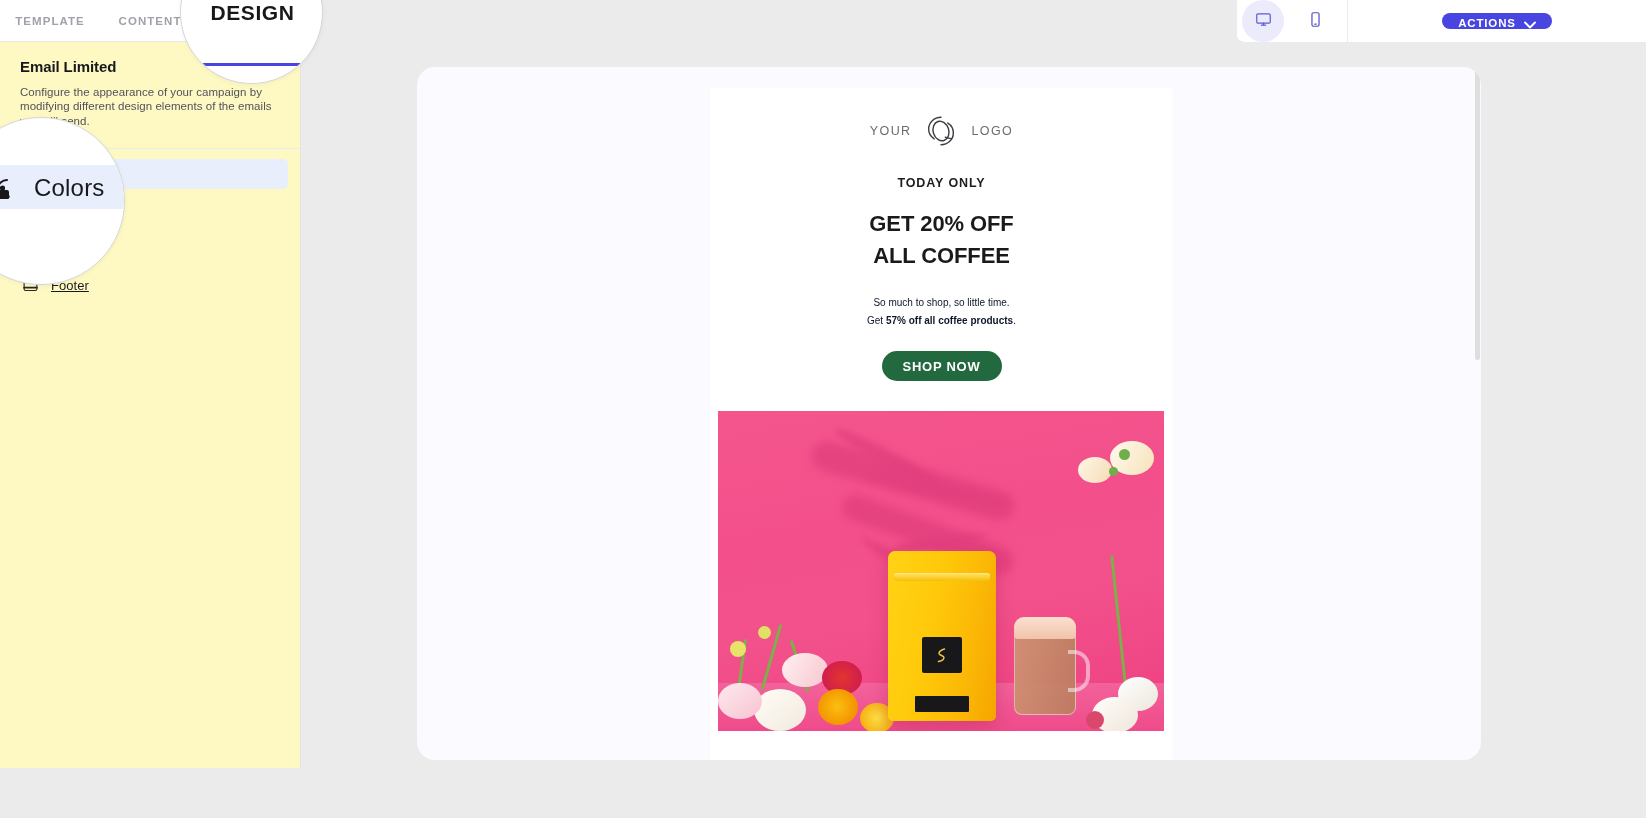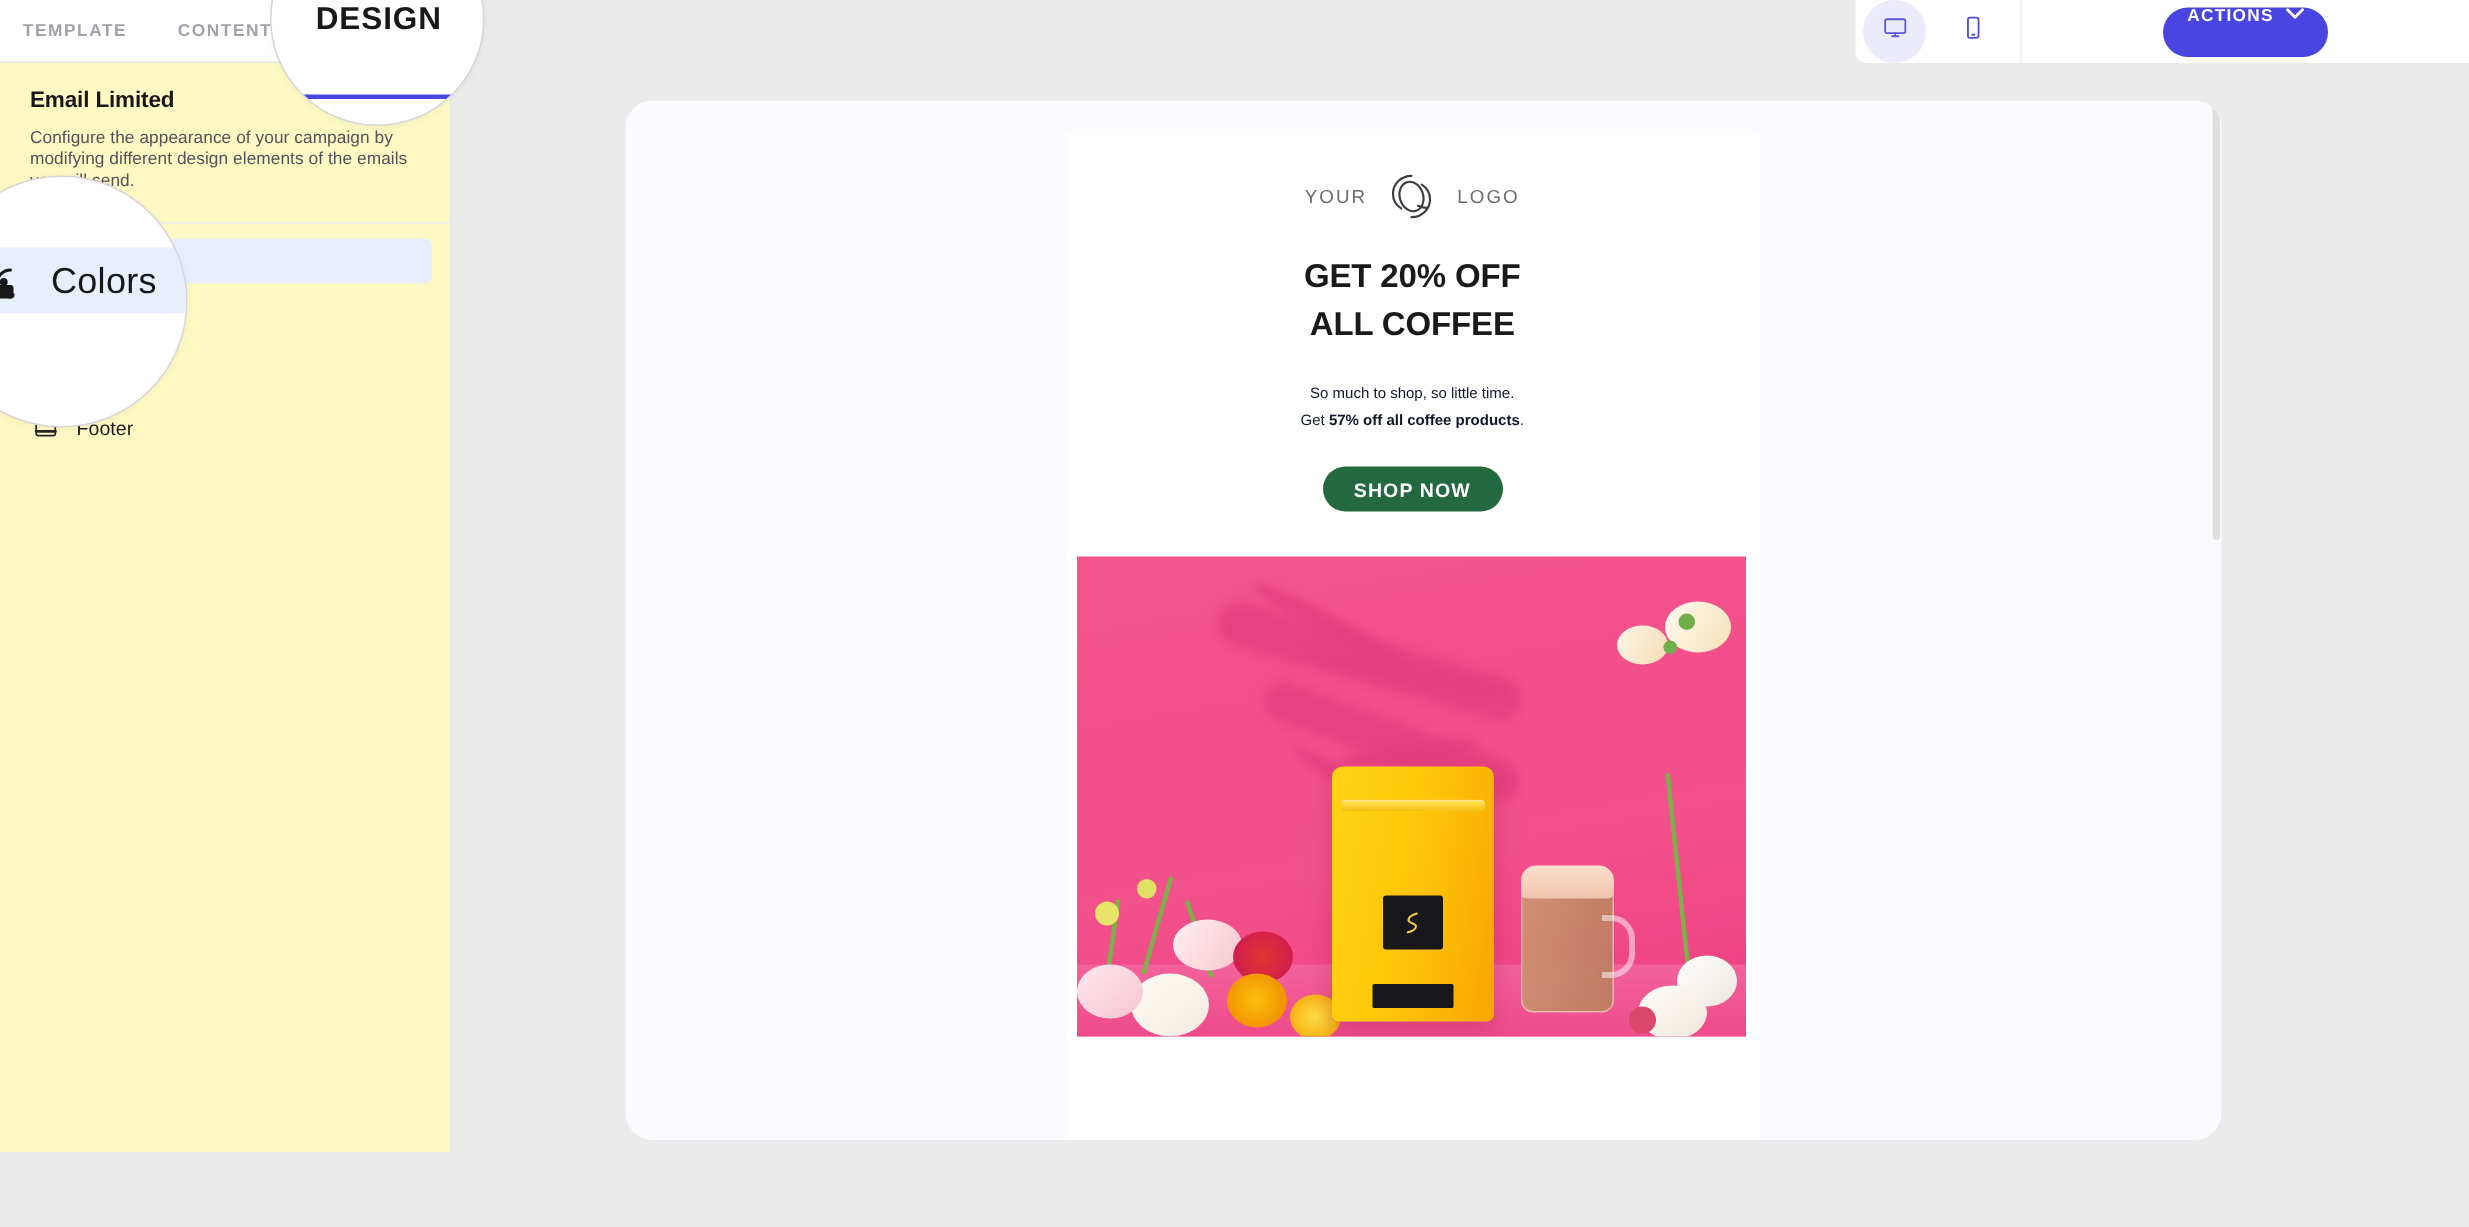--- a/index.html
+++ b/index.html
@@ -57,20 +57,21 @@
   .menu-item {
     display: flex; align-items: center;
     gap: 12px;
     height: 30px;
     margin: 0 12px 0 12px;
     padding: 0 10px;
     border-radius: 5px;
     cursor: pointer;
     font-size: 13px;
     color: #18181b;
+    text-decoration: underline;
   }
   .menu-item.active { background: #e8eefc; }
   .menu-icon {
     width: 17px; height: 17px;
     display: flex; align-items: center; justify-content: center;
     color: #27272a; flex: 0 0 17px;
   }
   .menu-icon svg { display: block; }
   .menu-label { font-size: 13px; color: #1c1c20; letter-spacing: 0.05px; }
   .spacer-row { height: 7px; }
@@ -128,26 +129,26 @@
   .device-btn.inactive { color: #4f4fc4; }
   #actions-wrap {
     display: flex; align-items: center; justify-content: center;
     flex: 1 1 auto;
   }
   #actions-btn {
     background: #4945e0;
     color: #ffffff;
     border: none;
     border-radius: 19px;
-    height: 33px;
+    height: 16px;
     padding: 0 16px;
     font-size: 11.5px;
     font-weight: 700;
     letter-spacing: 0.85px;
-    display: flex; align-items: flex-start; gap: 8px;
+    display: flex; align-items: flex-end; gap: 8px;
     cursor: pointer;
     font-family: "Liberation Sans", sans-serif;
     text-transform: uppercase;
   }
   #actions-chevron { width: 12px; height: 8px; display:block; }
 
   
   #preview-canvas {
     position: absolute; left: 417px; top: 67px;
     width: 1064px; height: 693px;
@@ -448,20 +449,21 @@
           <svg viewBox="0 0 40 40" width="38" height="38" fill="none" stroke="#3c3c42" stroke-width="1.5" stroke-linecap="round">
             <path d="M20 5.5c-7.2 0-13 5.6-13 12.5 0 4.3 2.3 8.1 5.8 10.3"></path>
             <path d="M20 34.5c7.2 0 13-5.6 13-12.5 0-4.3-2.3-8.1-5.8-10.3"></path>
             <ellipse cx="20" cy="20" rx="8.2" ry="10.5" transform="rotate(-18 20 20)"></ellipse>
             <path d="M24.5 26.5c2.4 1 4.6 1.6 6.6 1.5"></path>
           </svg>
         </span>
         <span class="logo-word">LOGO</span>
       </div>
 
+      <div id="badge-text">TODAY ONLY</div>
 
       <div id="headline1" class="headline">GET 20% OFF</div>
       <div id="headline2" class="headline">ALL COFFEE</div>
 
       <div id="body1" class="body-line">So much to shop, so little time.</div>
       <div id="body2" class="body-line"><span>Get </span><b>57% off all coffee products</b><span>.</span></div>
 
       <div id="cta-wrap">
         <button id="cta-button">SHOP NOW</button>
       </div>

